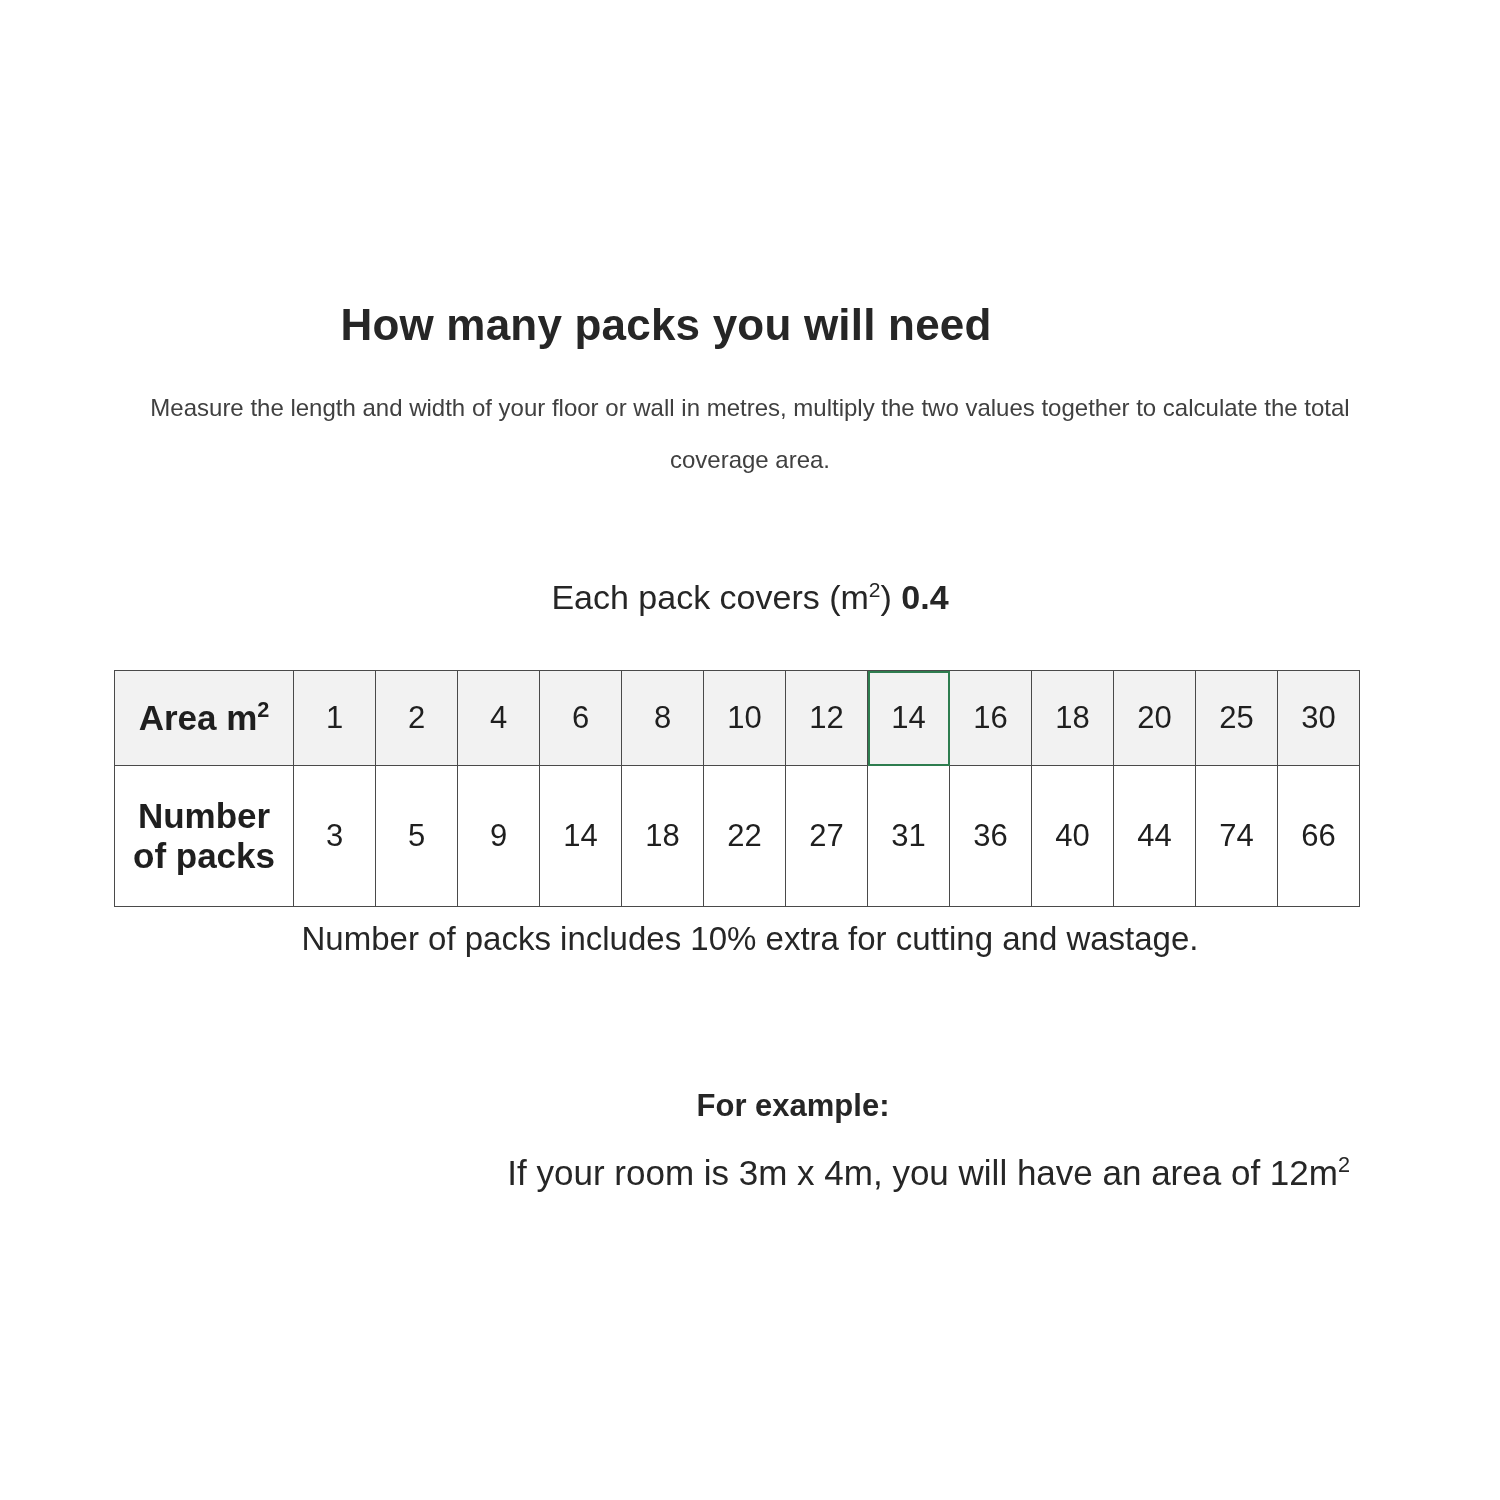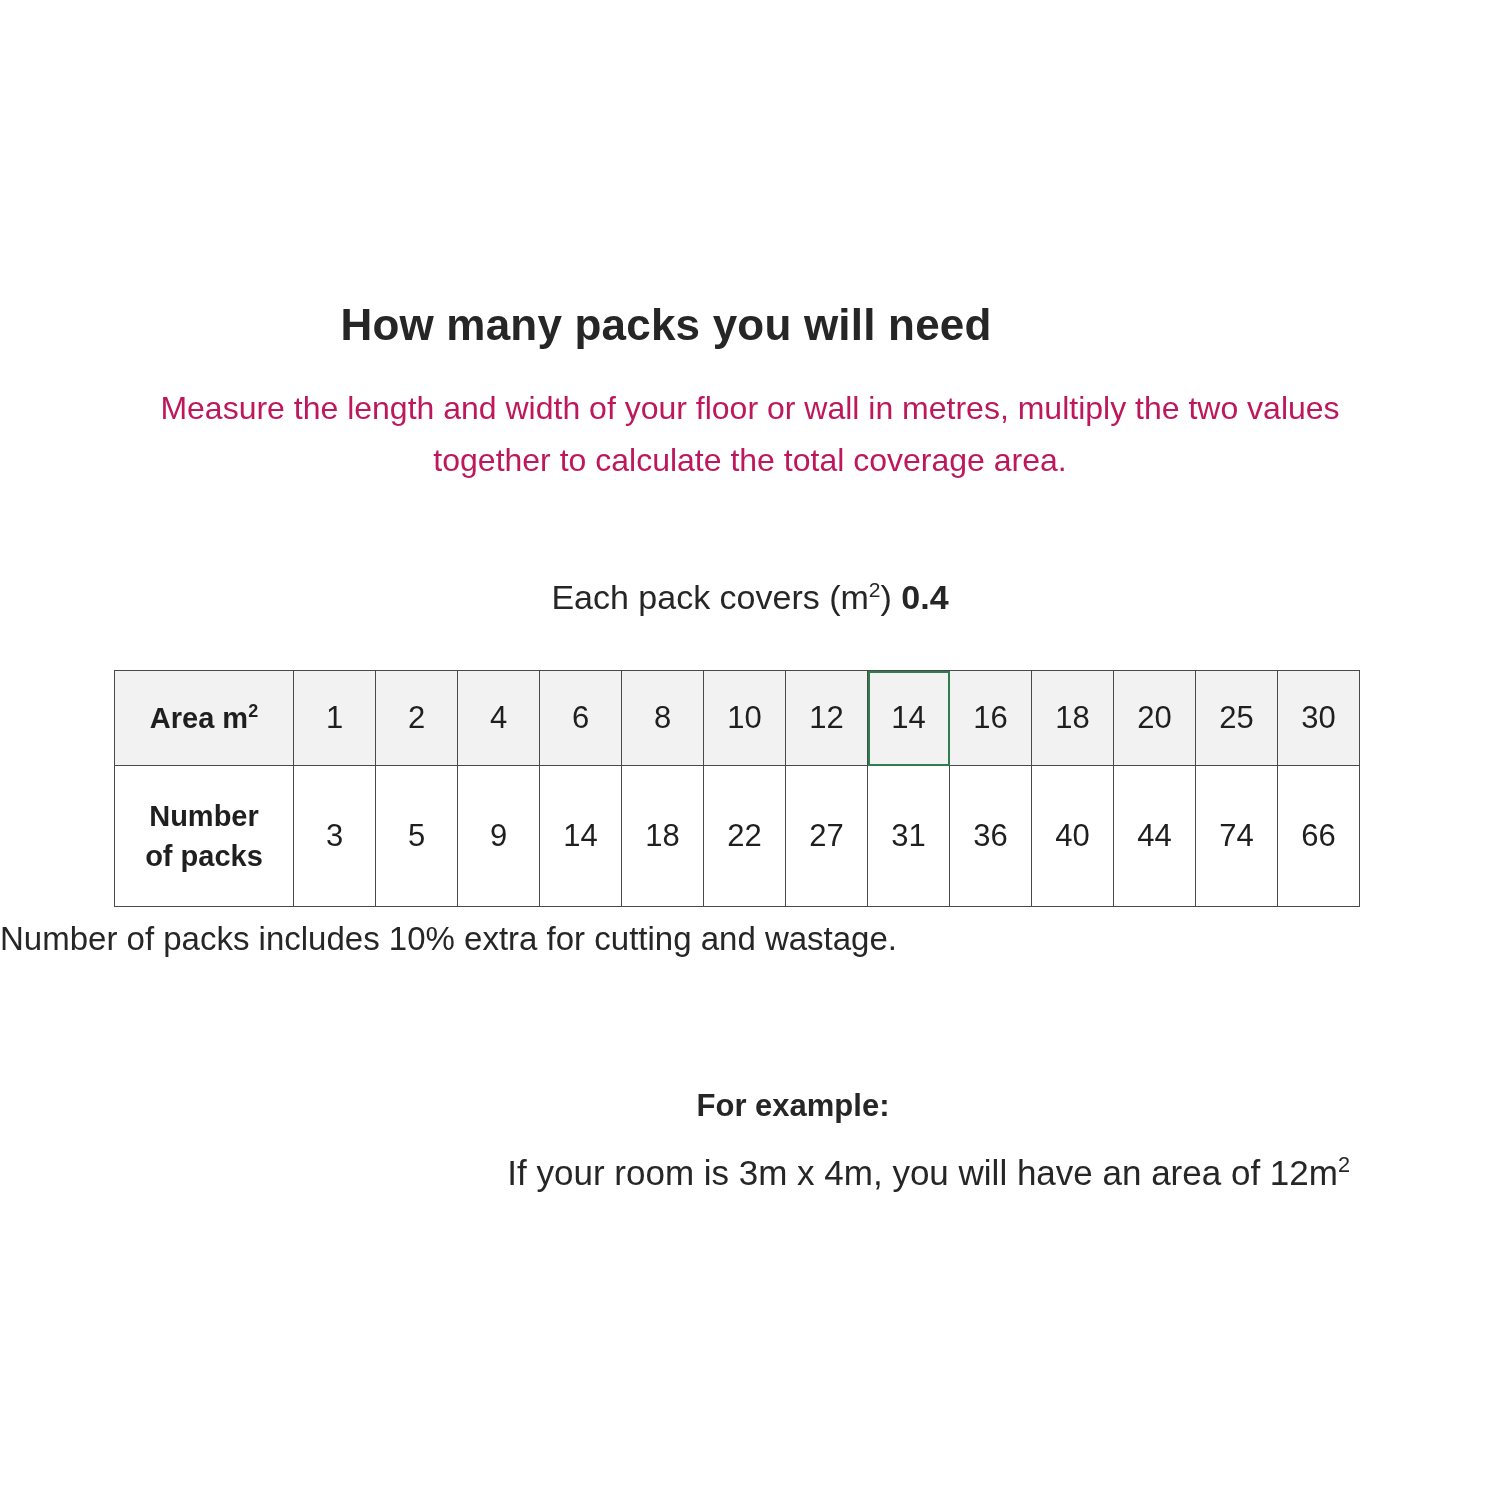--- a/index.html
+++ b/index.html
@@ -32,23 +32,23 @@
     letter-spacing: 0.2px;
     color: #262626;
   }
 
   .intro {
     position: absolute;
     top: 382px;
     left: 110px;
     width: 1280px;
     text-align: center;
-    font-size: 32px;
+    font-size: 24px;
     line-height: 52px;
-    color: #be185d;
+    color: #404040;
   }
 
   .covers {
     position: absolute;
     top: 578px;
     left: 0;
     width: 1500px;
     text-align: center;
     font-size: 34px;
     color: #262626;
@@ -88,33 +88,34 @@
   }
   table.packs tr.packs-row td {
     height: 140px;
     background: #ffffff;
   }
   td.rowhead {
     width: 178px;
     font-weight: bold;
     text-align: left;
     padding-left: 12px;
-    font-size: 29px;
+    font-size: 35px;
     line-height: 40px;
   }
   td.highlight {
     outline: 2px solid #2e7d4f;
     outline-offset: -2px;
   }
 
   .note {
     position: absolute;
     top: 920px;
     left: 0;
     width: 1500px;
+    text-align: center;
     font-size: 33px;
     color: #262626;
   }
 
   .example-title {
     position: absolute;
     top: 1088px;
     left: 0;
     width: 1500px;
     text-align: center;

